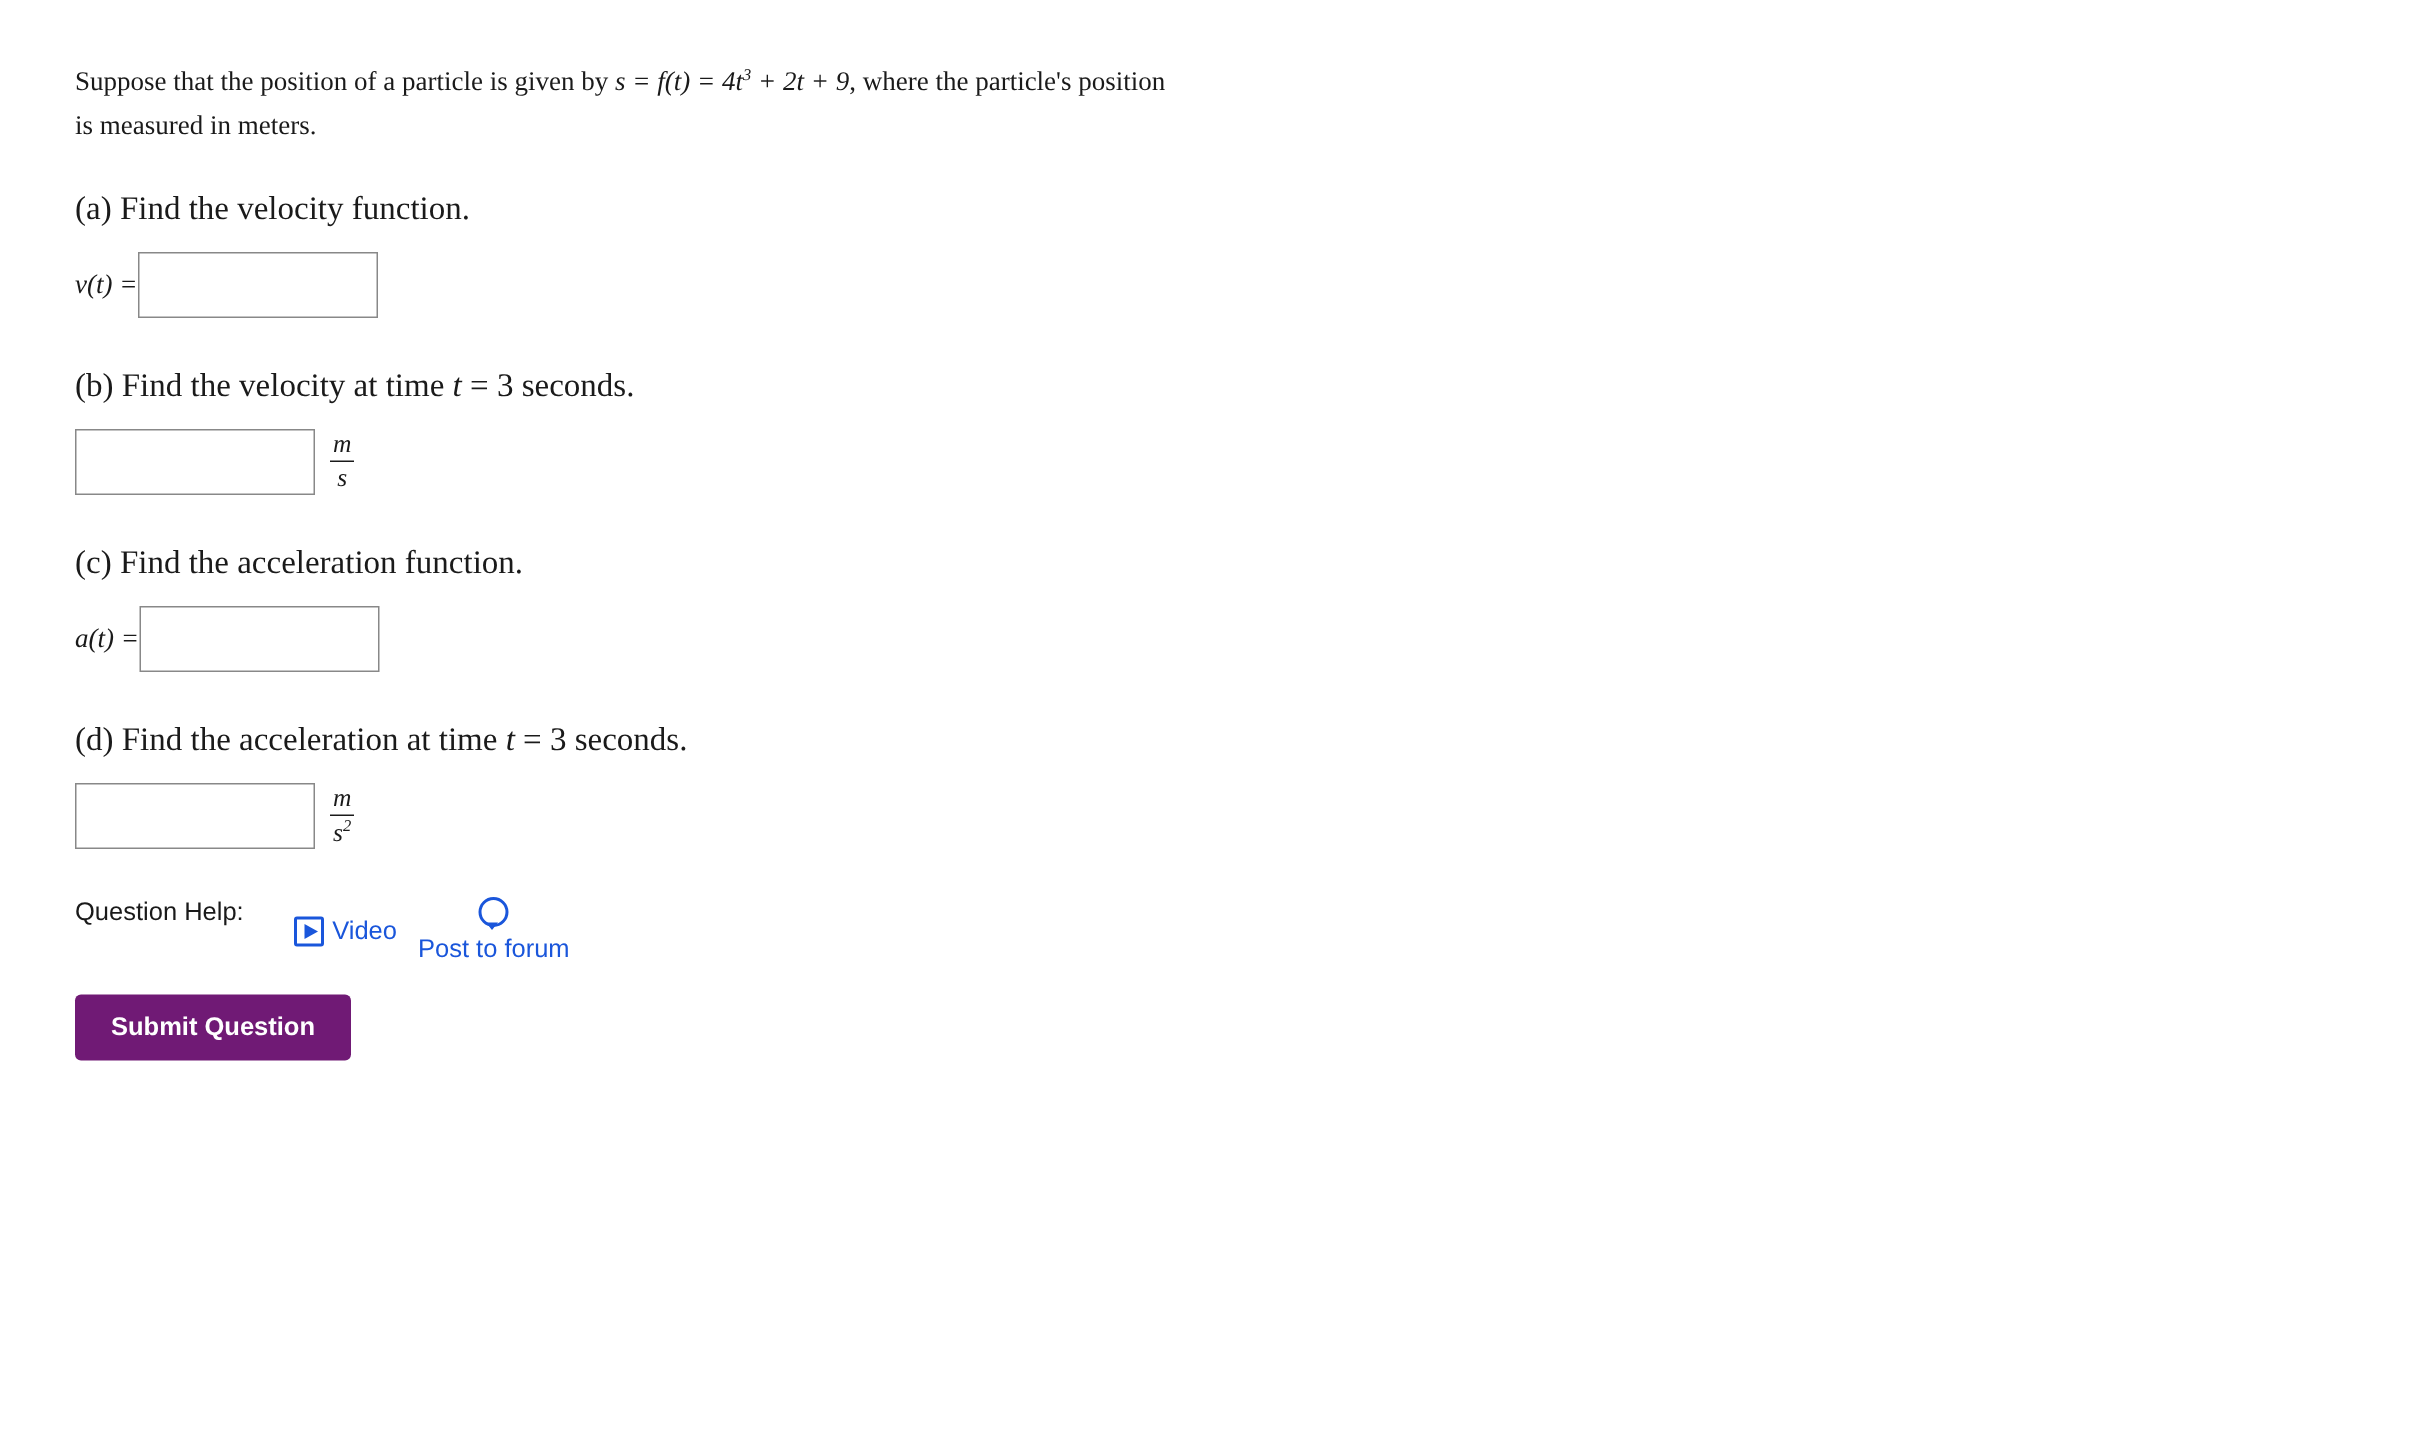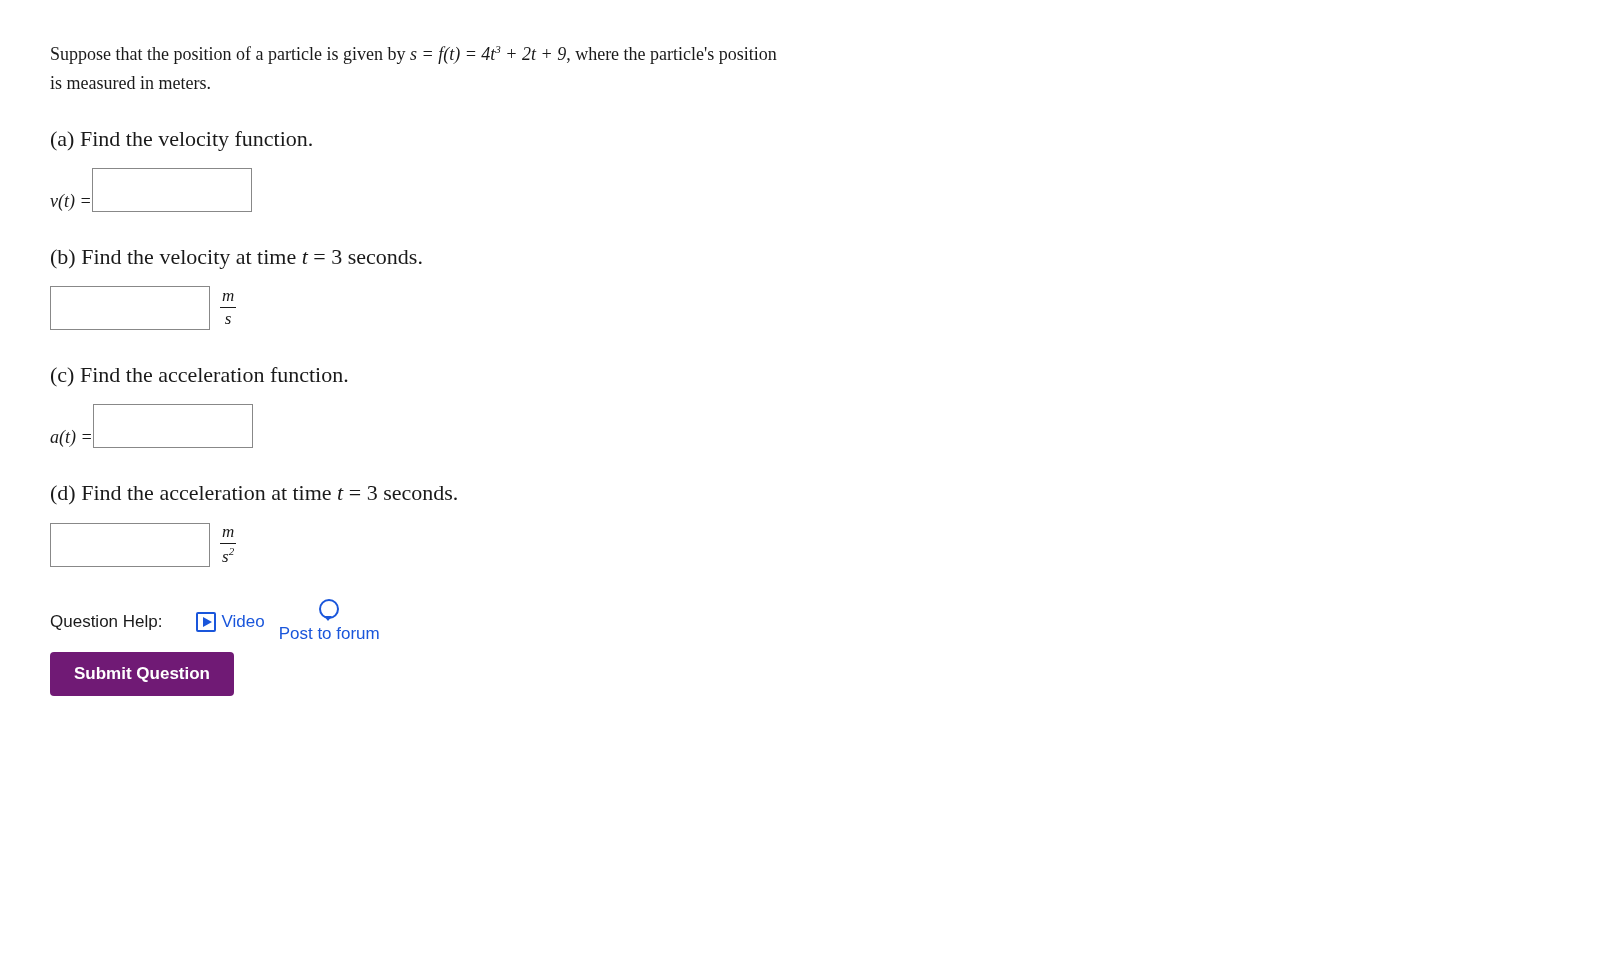--- a/index.html
+++ b/index.html
@@ -14,21 +14,21 @@
       line-height: 1.6;
       margin-bottom: 28px;
       font-size: 18px;
     }
     .part-label {
       margin-bottom: 16px;
       font-size: 22px;
     }
     .answer-row {
       display: flex;
-      align-items: flex-end;
+      align-items: center;
       margin-bottom: 32px;
     }
     .answer-row .eq-label {
       font-style: italic;
       font-size: 18px;
       white-space: nowrap;
     }
     .answer-input {
       border: 1.5px solid #888;
       width: 160px;
@@ -66,24 +66,23 @@
       font-style: italic;
     }
     .unit-row {
       display: flex;
       align-items: flex-end;
       gap: 6px;
       margin-bottom: 32px;
     }
     .question-help {
       display: flex;
-      align-items: center;
       gap: 14px;
       font-size: 17px;
-      margin-bottom: 8px;
+      margin-bottom: 20px;
       font-family: Arial, sans-serif;
     }
     .question-help .help-label {
       font-family: Arial, sans-serif;
       font-weight: normal;
       color: #1a1a1a;
     }
     .help-video {
       display: flex;
       align-items: center;

